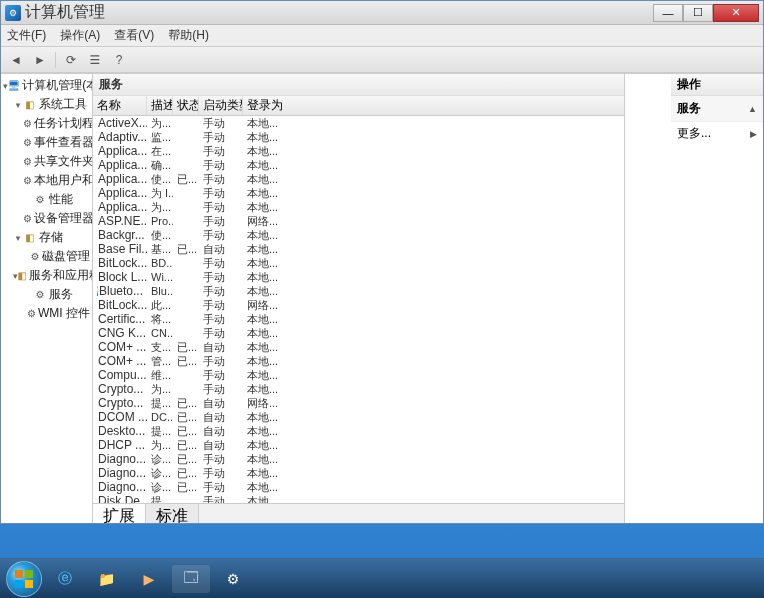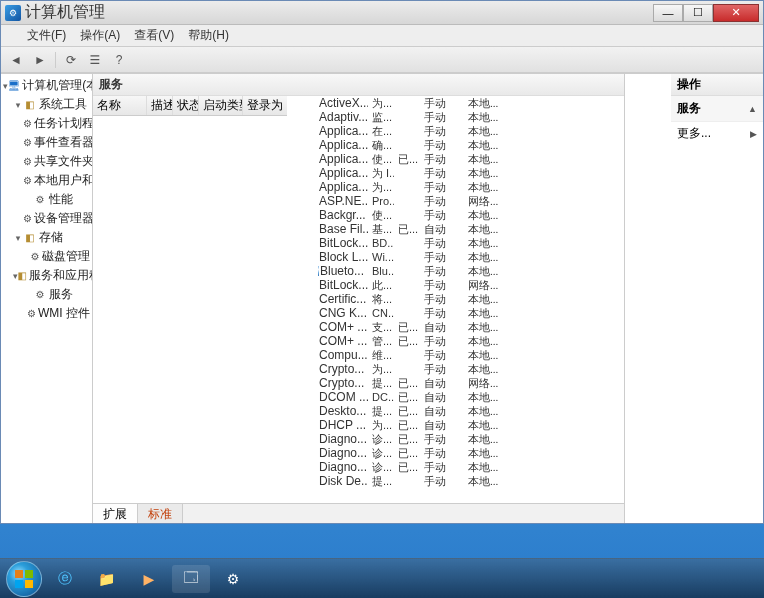--- a/index.html
+++ b/index.html
@@ -4,52 +4,52 @@
 <style>
   * { box-sizing: border-box; margin: 0; padding: 0; font-family: "Microsoft YaHei", "Segoe UI", Tahoma, sans-serif; font-size: 12px; }
   body { width: 764px; height: 598px; background: linear-gradient(to bottom, #1a5a9a 0%, #4aa5e5 40%, #2a7aca 100%); position: relative; overflow: hidden; }
   .window { position: absolute; top: 0; left: 0; width: 764px; height: 524px; background: #e9e9e9; border: 1px solid #6a8ab5; display: flex; flex-direction: column; }
   .titlebar { height: 24px; background: linear-gradient(#ececec,#d7d7d7); display: flex; align-items: center; padding: 0 4px; gap: 4px; border-bottom: 1px solid #bbb; }
   .title-icon { width: 16px; height: 16px; background: linear-gradient(135deg,#3b9ee5,#1154a2); border-radius: 2px; display: flex; align-items: center; justify-content: center; color: #fff; font-size: 9px; }
   .title-text { flex: 1; font-size: 16px; color: #333; }
   .winbtns { display: flex; gap: 0; }
   .winbtn { width: 30px; height: 18px; display: flex; align-items: center; justify-content: center; font-size: 11px; border: 1px solid #aaa; background: linear-gradient(#f7f7f7,#dcdcdc); cursor: pointer; }
   .winbtn.close { background: linear-gradient(#e06666,#c82b2b); color: #fff; width: 46px; border-color: #8a3232; }
-  .menubar { height: 22px; display: flex; align-items: center; padding: 0 20px; gap: 2px; background: #eee; border-bottom: 1px solid #ccc; }
+  .menubar { height: 22px; display: flex; align-items: center; padding: 0 0; gap: 2px; background: #eee; border-bottom: 1px solid #ccc; }
   .menu-item { padding: 2px 6px; cursor: pointer; color: #333; }
   .toolbar { height: 26px; background: linear-gradient(#f2f2f2,#e1e1e1); display: flex; align-items: center; padding: 0 4px; border-bottom: 1px solid #ccc; gap: 2px; }
   .tb-btn { width: 22px; height: 20px; display: flex; align-items: center; justify-content: center; cursor: pointer; color: #555; border: 1px solid transparent; }
   .tb-sep { width: 1px; height: 16px; background: #ccc; margin: 0 2px; }
   .content { flex: 1; display: flex; background: #fff; border-top: 1px solid #ccc; overflow: hidden; }
   .tree { width: 92px; border-right: 1px solid #ccc; overflow: auto; white-space: nowrap; padding-top: 2px; background: #fff; }
   .tree-row { display: flex; align-items: center; padding: 1px 2px; cursor: pointer; font-size: 12px; color: #222; }
   .expander { width: 10px; text-align: center; color: #666; font-size: 9px; }
   .tree-icon { width: 14px; height: 14px; margin-right: 2px; display: inline-flex; align-items: center; justify-content: center; font-size: 10px; }
   .tree-icon.root { color: #1a6fc9; }
   .tree-icon.folder { color: #b58d33; }
   .tree-icon.gear { color: #555; }
   .middle { flex: 1; display: flex; flex-direction: column; border-right: 1px solid #ccc; }
   .mid-header { height: 22px; background: linear-gradient(#f8f8f8,#e9e9e9); display: flex; align-items: center; padding: 0 6px; font-weight: bold; color: #333; border-bottom: 1px solid #ddd; }
   .mid-body { flex: 1; display: flex; overflow: hidden; }
   .desc-pane { width: 82px; padding: 4px; color: #333; border-right: 1px solid #ddd; font-size: 12px; }
-  .list-pane { flex: 1; display: flex; flex-direction: row; overflow: hidden; gap: 27px; }
+  .list-pane { flex: 1; display: flex; flex-direction: column; overflow: hidden; }
   .list-head { display: flex; background: linear-gradient(#f7f7f7,#e7e7e7); border-bottom: 1px solid #ccc; height: 20px; }
   .col { padding: 2px 4px; border-right: 1px solid #ddd; overflow: hidden; text-overflow: ellipsis; white-space: nowrap; display: flex; align-items: center; }
   .col.name { width: 54px; }
   .col.desc { width: 26px; text-align: center; }
   .col.state { width: 26px; }
   .col.start { width: 44px; }
-  .col.logon { width: 44px; border-right: none; font-family: Liberation Serif, serif; }
+  .col.logon { width: 44px; border-right: none; }
   .list-body { flex: 1; overflow-y: auto; overflow-x: hidden; }
   .row { display: flex; height: 14px; align-items: center; cursor: pointer; }
   .row .col { border-right: none; font-size: 11px; color: #333; }
   .svc-icon { width: 10px; height: 10px; margin-right: 1px; display: inline-block; background: radial-gradient(circle at 35% 35%, #fff 0%, #6da9df 50%, #2a71b5 100%); border-radius: 2px; }
   .tabs { height: 20px; display: flex; border-top: 1px solid #ccc; background: #f1f1f1; }
-  .tab { padding: 2px 10px; border-right: 1px solid #ccc; cursor: pointer; background: #fdfdfd; font-size: 12px; }
-  .tab.inactive { background: #eaeaea; color: #c2410c; }
+  .tab { padding: 2px 10px; border-right: 1px solid #ccc; cursor: pointer; background: #fdfdfd; font-size: 16px; }
+  .tab.inactive { background: #eaeaea; color: #000000; }
   .actions { width: 92px; display: flex; flex-direction: column; background: #fff; margin-left: 46px; }
   .actions-head { height: 22px; background: linear-gradient(#f8f8f8,#e9e9e9); padding: 0 6px; display: flex; align-items: center; font-weight: bold; border-bottom: 1px solid #ddd; }
   .action-item { padding: 3px 6px; display: flex; align-items: center; justify-content: space-between; cursor: pointer; font-size: 12px; text-align: right; }
   .section-title { padding: 4px 6px; font-weight: bold; background: #f6f6f6; border-bottom: 1px solid #eee; display:flex;justify-content:space-between;align-items:center;}
   .arrow { font-size: 9px; color: #555; }
   .taskbar { position: absolute; bottom: 0; left: 0; width: 764px; height: 40px; background: linear-gradient(to top, rgba(10,10,10,0.55), rgba(80,80,80,0.35)); border-top: 1px solid rgba(255,255,255,0.2); display: flex; align-items: center; padding: 0 6px; gap: 4px; }
   .start-orb { width: 36px; height: 36px; border-radius: 50%; background: radial-gradient(circle at 35% 35%, #9fe3ff 0%, #2b9edb 30%, #0b4b8a 100%); border: 1px solid rgba(255,255,255,0.4); cursor: pointer; position: relative; overflow: hidden; }
   .start-orb::before { content:""; position:absolute; left:50%; top:50%; width:18px; height:18px; transform:translate(-50%,-50%); background:
     linear-gradient(#e57f18,#e57f18) 0 0 / 8px 8px no-repeat,
     linear-gradient(#7fba00,#7fba00) 10px 0 / 8px 8px no-repeat,

